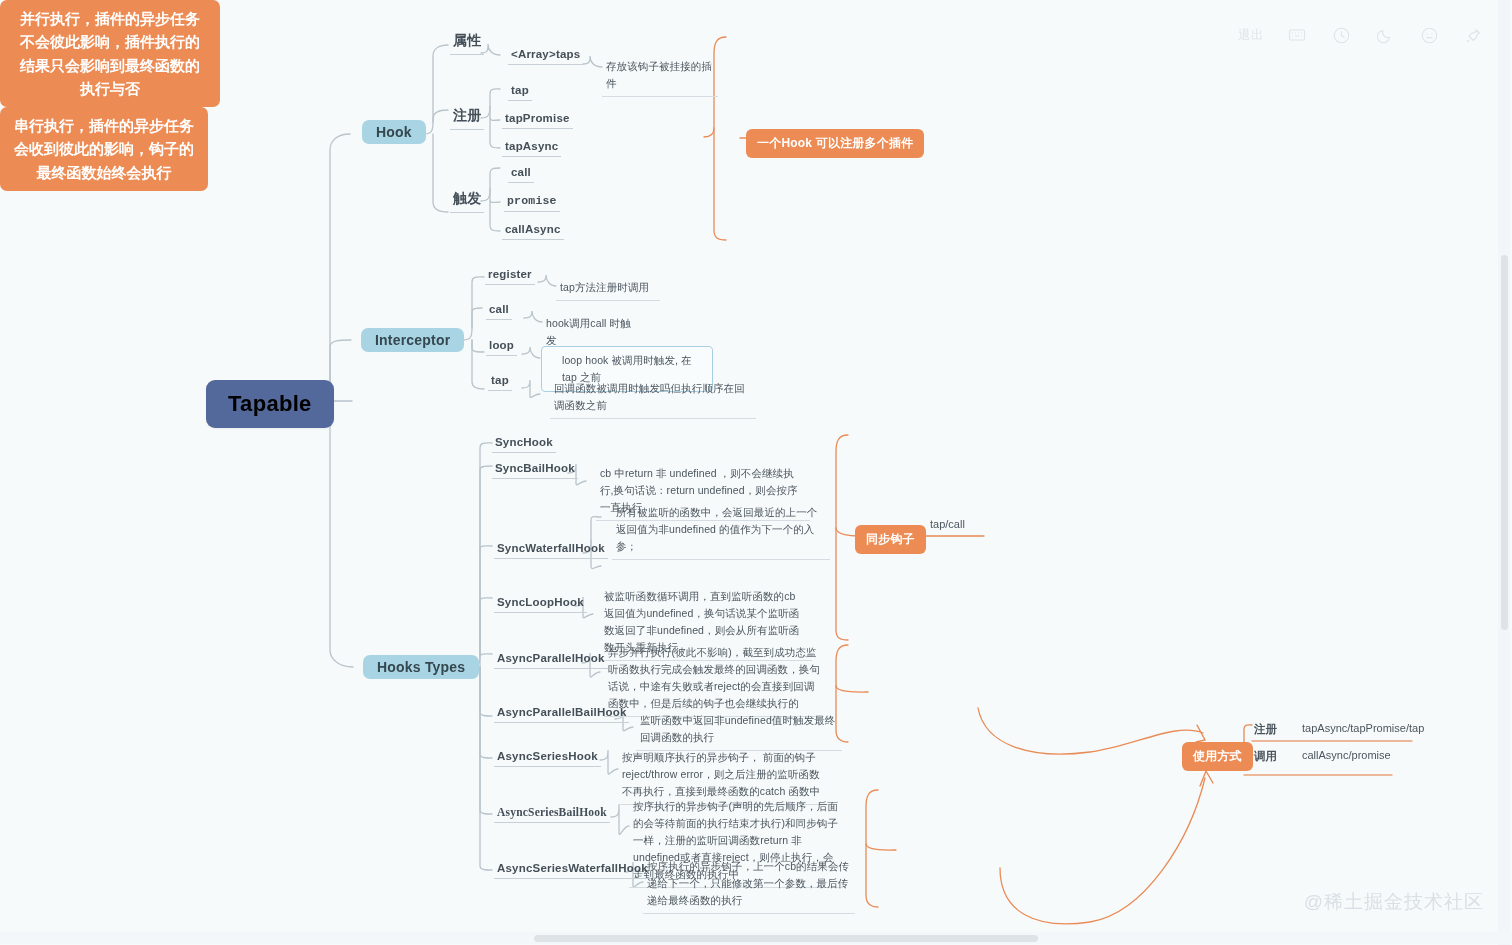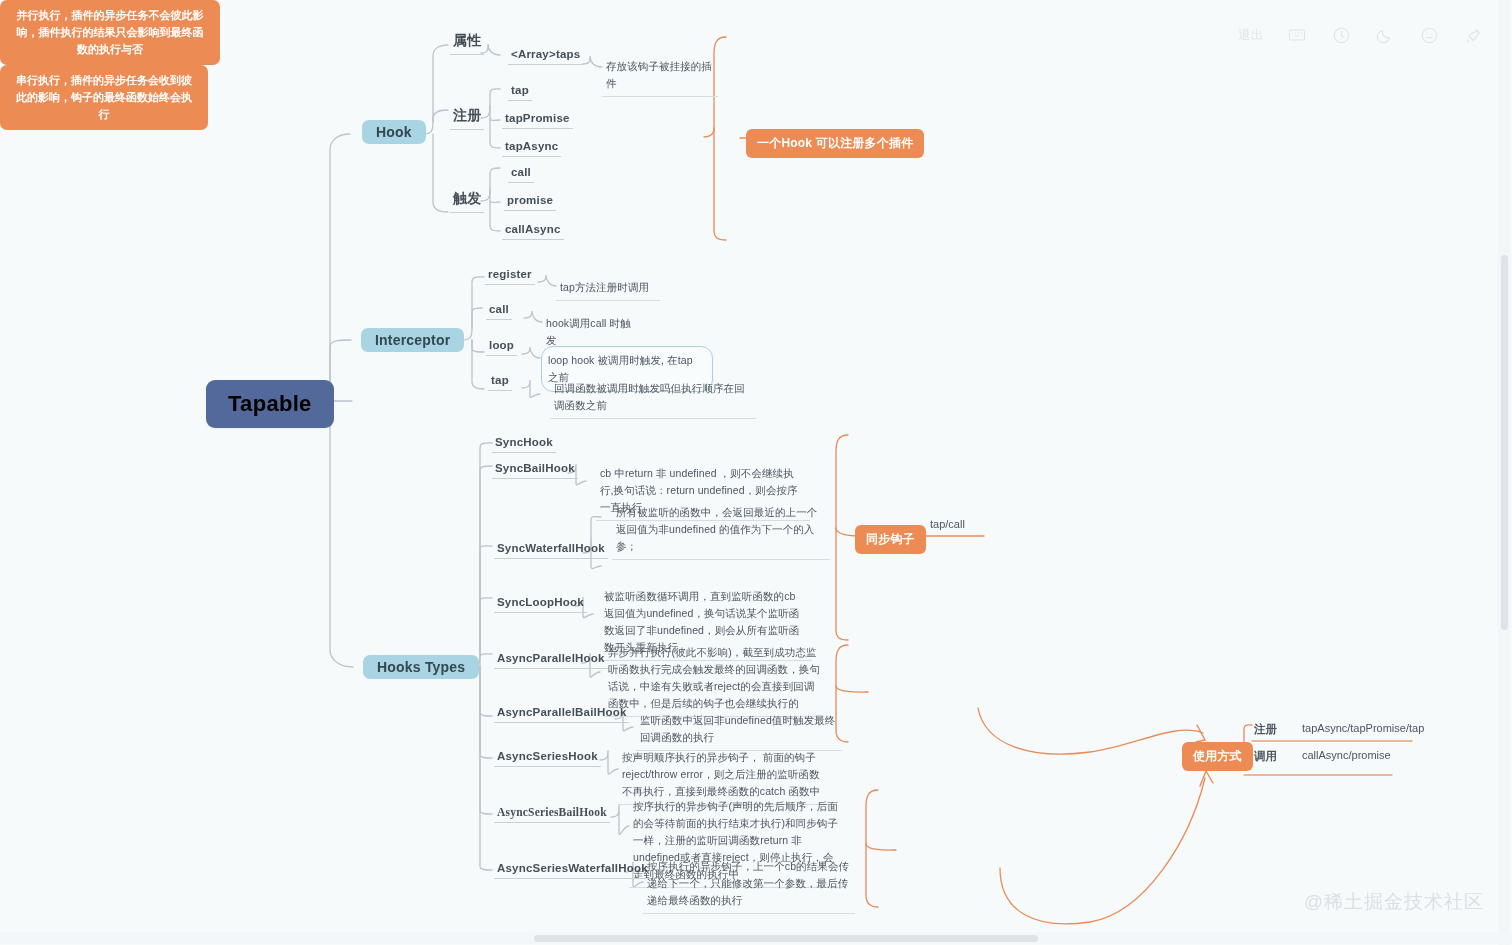--- a/index.html
+++ b/index.html
@@ -63,21 +63,21 @@
     color: #ffffff;
     border-radius: 6px;
     font-size: 12px;
     padding: 6px 11px;
     letter-spacing: .2px;
   }
   .orange-note {
     background: #ec8b53;
     color: #ffffff;
     border-radius: 7px;
-    font-size: 11px;
+    font-size: 15px;
     line-height: 1.55;
     padding: 7px 13px;
     text-align: center;
     white-space: normal;
     font-weight: bold;
   }
   
   .leaf {
     position: absolute;
     font-size: 11.5px;
@@ -94,23 +94,23 @@
     font-size: 10.5px;
     font-weight: normal;
     color: #4c565f;
     line-height: 1.62;
     padding: 1px 4px 4px 4px;
     border-bottom: 1.2px solid #d5dde2;
     letter-spacing: .1px;
   }
   .desc.boxed {
     border: 1px solid #a9cfe0;
-    border-radius: 12px;
+    border-radius: 4px;
     background: #f9fcfd;
-    padding: 5px 6px;
+    padding: 5px 20px;
   }
   .plain {
     position: absolute;
     font-size: 11px;
     color: #4c565f;
     white-space: nowrap;
     font-weight: normal;
   }
   .plain.b { font-weight: bold; font-size: 11.5px; }
   
@@ -276,21 +276,21 @@
   <div class="leaf cn" style="left:450px; top:190px;">触发</div>
 
   <div class="leaf" style="left:508px; top:48px;">&lt;Array&gt;taps</div>
   <div class="desc" style="left:602px; top:57px; width:116px;">存放该钩子被挂接的插件</div>
 
   <div class="leaf" style="left:508px; top:84px;">tap</div>
   <div class="leaf" style="left:502px; top:112px;">tapPromise</div>
   <div class="leaf" style="left:502px; top:140px;">tapAsync</div>
 
   <div class="leaf" style="left:508px; top:166px;">call</div>
-  <div class="leaf" style="left:504px; top:194px;">promise</div>
+  <div class="leaf" style="left:504px; top:194px;font-family:Liberation Mono, monospace;">promise</div>
   <div class="leaf" style="left:502px; top:223px;">callAsync</div>
 
   <div class="node orange-node" style="left:746px; top:129px;">一个Hook 可以注册多个插件</div>
 
   <div class="node blue-node" style="left:361px; top:328px;">Interceptor</div>
 
   <div class="leaf" style="left:485px; top:268px;">register</div>
   <div class="desc" style="left:556px; top:278px; width:104px;">tap方法注册时调用</div>
 
   <div class="leaf" style="left:486px; top:303px;">call</div>

